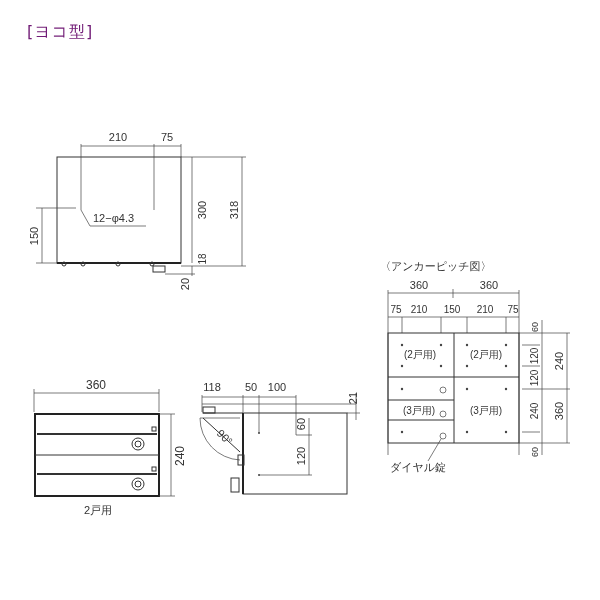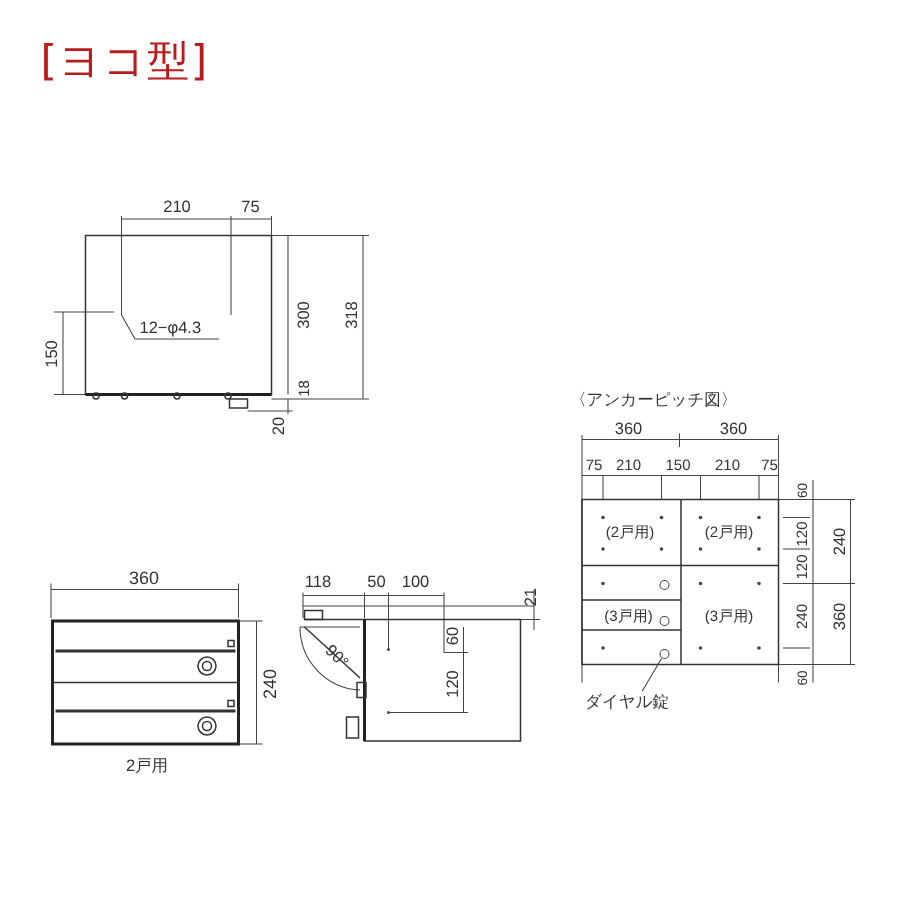--- a/index.html
+++ b/index.html
@@ -1,17 +1,17 @@
 <!DOCTYPE html>
 <html><head>
 <meta charset="utf-8">
 <style>
   html,body{margin:0;padding:0;background:#fff;}
   body{width:600px;height:600px;position:relative;overflow:hidden;font-family:"Liberation Sans","DejaVu Sans",sans-serif;color:#333;}
-  .title{position:absolute;left:27px;top:22px;font-size:28px;color:#b91c1c;letter-spacing:1px;font-family:"DejaVu Sans",sans-serif;}
+  .title{position:absolute;left:27px;top:22px;font-size:16px;color:#701a75;letter-spacing:1px;font-family:"DejaVu Sans",sans-serif;}
   svg{position:absolute;left:0;top:0;}
   svg text{font-family:"Liberation Sans","DejaVu Sans",sans-serif;fill:#333;}
   .ln{stroke:#333;stroke-width:1;fill:none;}
   .thick{stroke:#222;stroke-width:2;fill:none;}
   .thin{stroke:#444;stroke-width:0.7;fill:none;}
   .dot{fill:#444;}
 </style>
 </head>
 <body>
 

